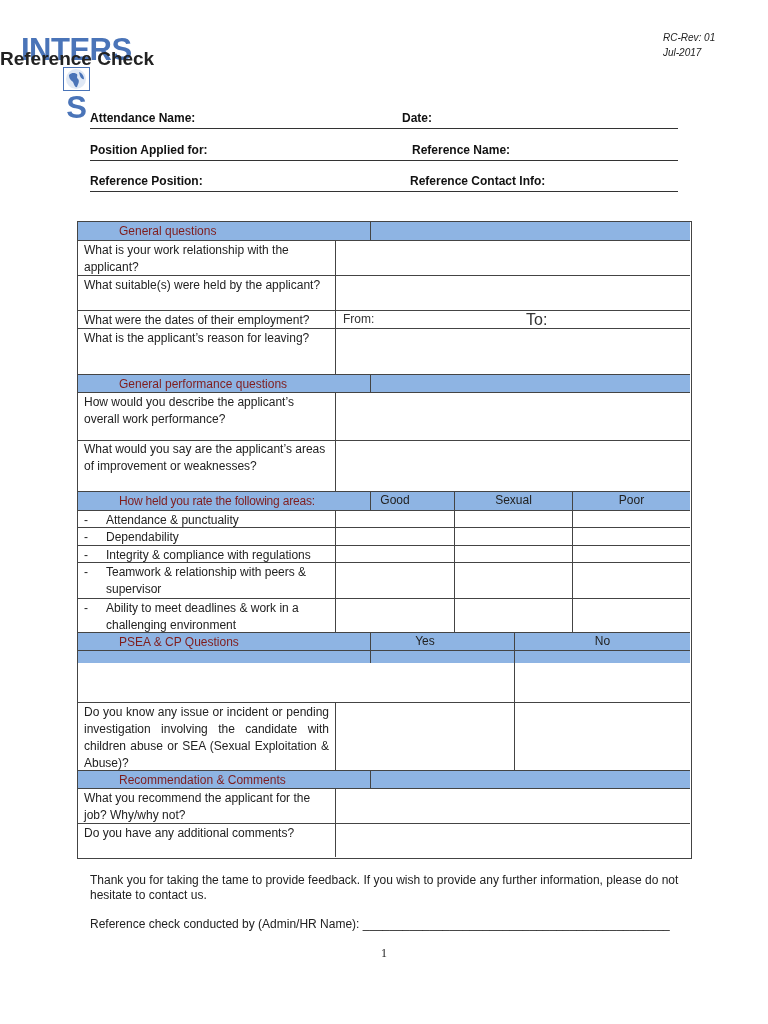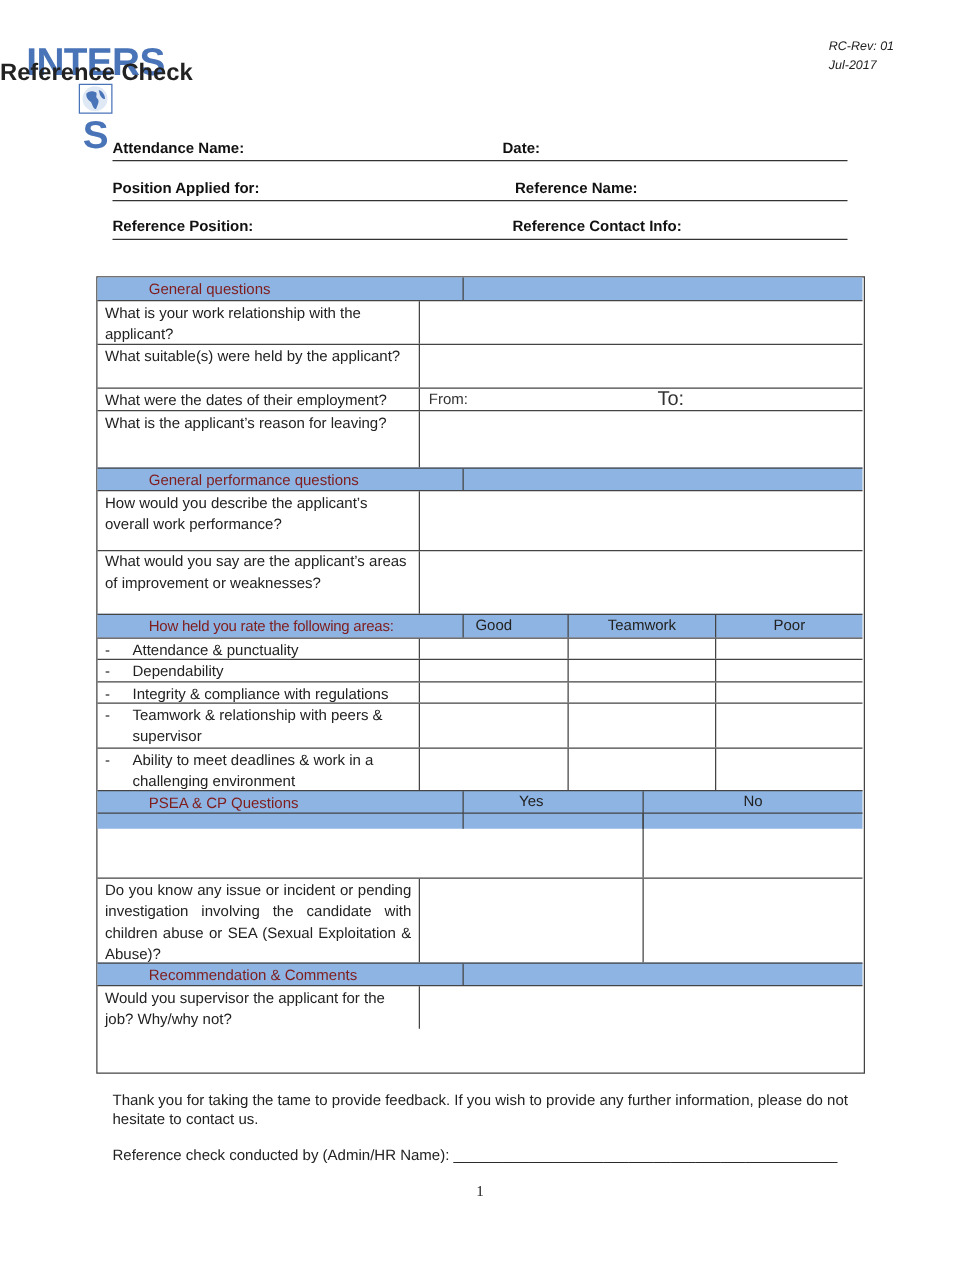--- a/index.html
+++ b/index.html
@@ -105,21 +105,21 @@
     <div class="c" style="left:258px;right:0"></div>
   </div>
   <div class="r" style="top:218px;height:51px">
     <div class="c q" style="padding-top:0">What would you say are the applicant’s areas of improvement or weaknesses?</div>
     <div class="c" style="left:258px;right:0"></div>
   </div>
 
   <div class="r hdr" style="top:269px;height:19px;border-top-width:1.5px">
     <div class="c q" style="letter-spacing:-0.2px">How held you rate the following areas:</div>
     <div class="c cell center-lbl" style="left:258px;width:119px">Good</div>
-    <div class="c cell center-lbl" style="left:377px;width:118px">Teamwork</div>
+    <div class="c cell center-lbl" style="left:377px;width:118px">Sexual</div>
     <div class="c center-lbl" style="left:495px;right:0">Poor</div>
   </div>
 
   <div class="r" style="top:288px;height:17px">
     <div class="c q bullet">
         <span class="dash">-</span>
         <span>Attendance &amp; punctuality</span>
       </div>
     <div class="c cell" style="left:258px;width:119px"></div>
     <div class="c cell" style="left:377px;width:118px"></div>
@@ -174,20 +174,24 @@
   <div class="r" style="top:480px;height:68px">
     <div class="c q just">Do you know any issue or incident or pending investigation involving the candidate with children abuse or SEA (Sexual Exploitation &amp; Abuse)?</div>
     <div class="c cell" style="left:258px;width:179px"></div>
     <div class="c" style="left:437px;right:0"></div>
   </div>
 
   <div class="r hdr" style="top:548px;height:18px;border-top-width:1.5px">
     <div class="c q">Recommendation &amp; Comments</div>
   </div>
   <div class="r" style="top:566px;height:35px">
-    <div class="c q">Would you supervisor the applicant for the job?  Why/why not?</div>
+    <div class="c q">What you recommend the applicant for the job?  Why/why not?</div>
+    <div class="c" style="left:258px;right:0"></div>
+  </div>
+  <div class="r" style="top:601px;height:34px">
+    <div class="c q">Do you have any additional comments?</div>
     <div class="c" style="left:258px;right:0"></div>
   </div>
 </div>
 
 <div class="abs footer-text" style="top:873px">Thank you for taking the tame to provide feedback.  If you wish to provide any further information, please do not hesitate to contact us.</div>
 <div class="abs footer-text" style="top:917px;white-space:nowrap;overflow:hidden">Reference check conducted by (Admin/HR Name): ______________________________________________</div>
 <div class="abs page-num">1</div>
 
 </body></html>

